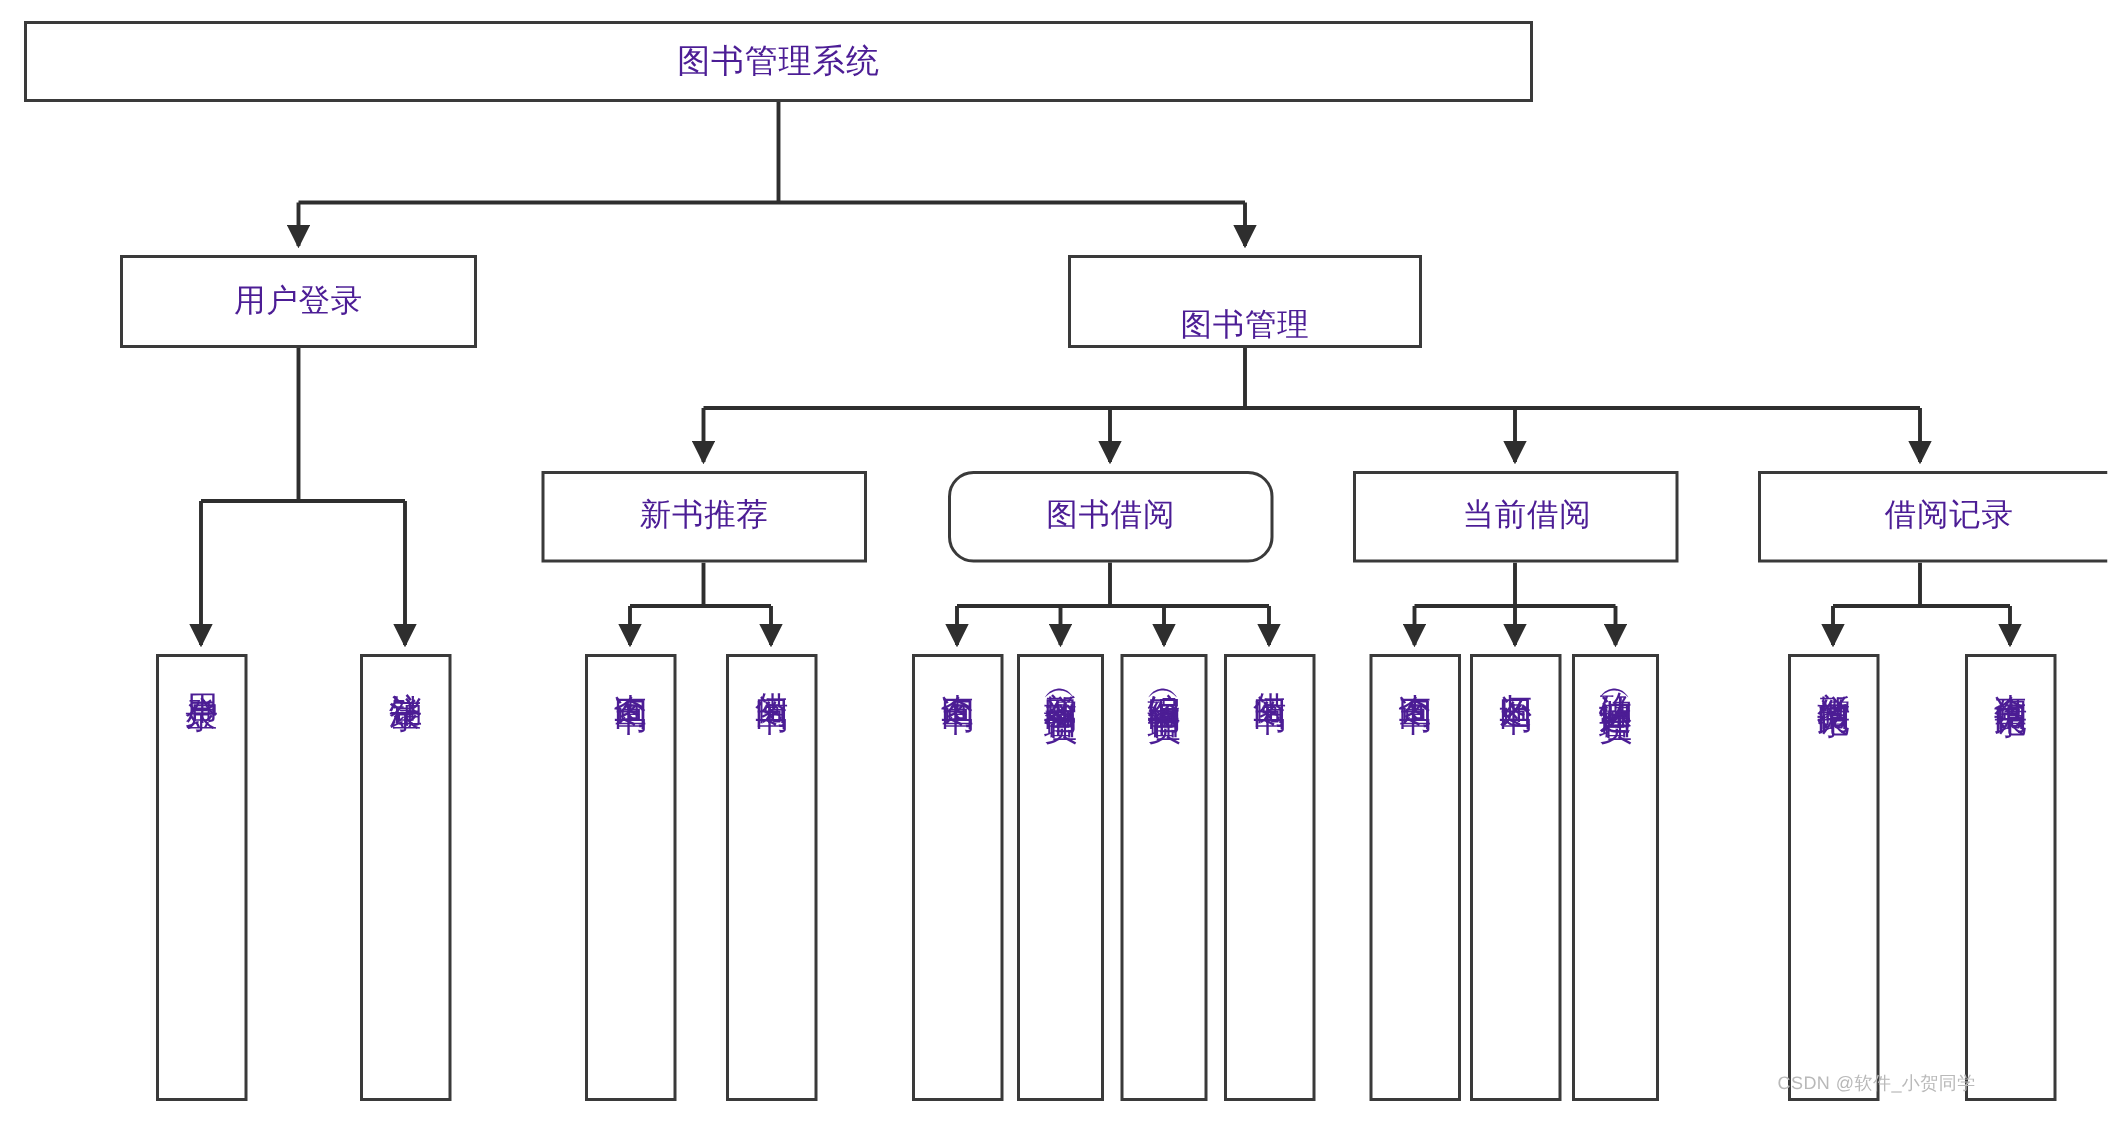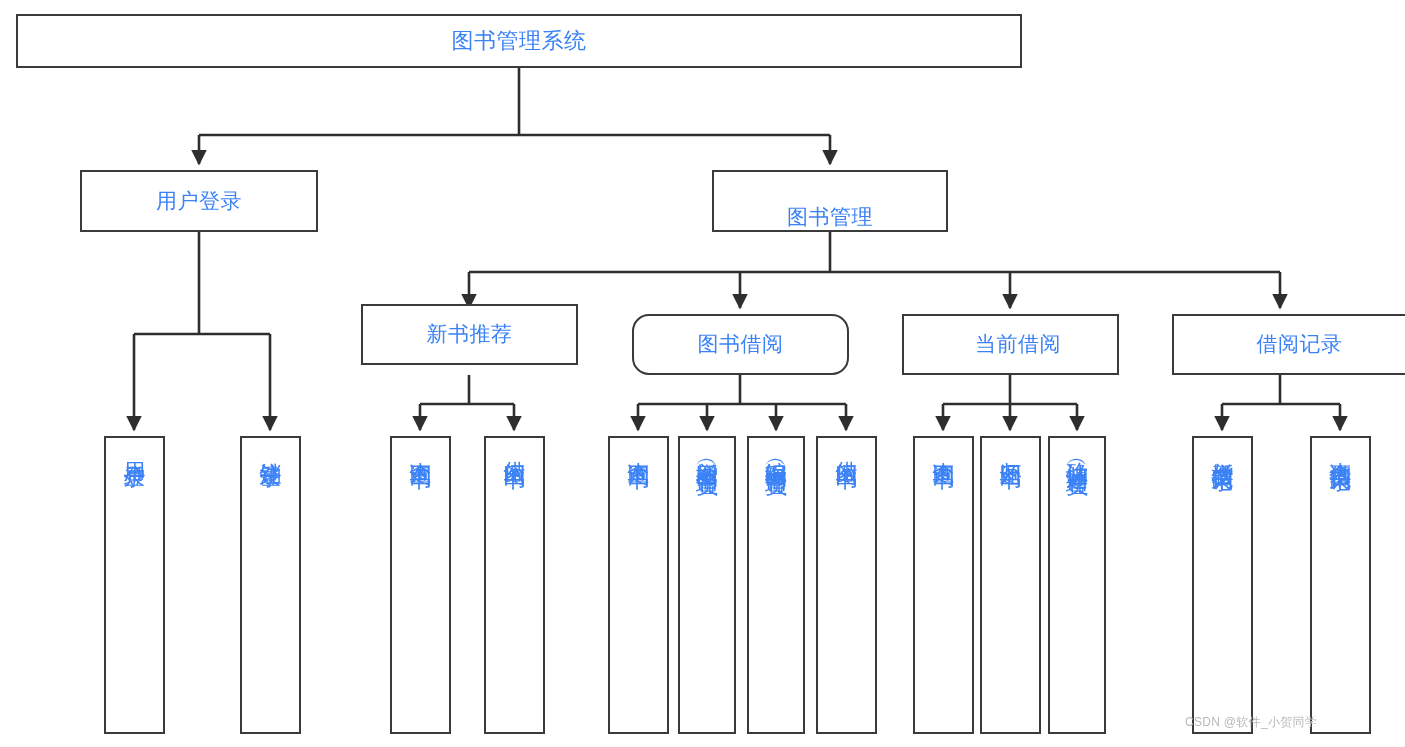--- a/index.html
+++ b/index.html
@@ -26,21 +26,21 @@
     pointer-events: none;
   }
   .node {
     position: absolute;
     box-sizing: border-box;
     background: #ffffff;
     border: 2px solid #3a3a3a;
     display: flex;
     align-items: center;
     justify-content: center;
-    color: #3b82f6;
+    color: #4c1d95;
   }
   .node .label {
     display: block;
     text-align: center;
     line-height: 1.18;
     letter-spacing: 0.5px;
   }
   .node.horizontal .label {
     writing-mode: horizontal-tb;
     font-size: 21px;
@@ -127,21 +127,21 @@
     <span class="label">图书管理系统</span>
   </div>
 
   <div class="node horizontal" style="left:80px; top:170px; width:238px; height:62px;">
     <span class="label">用户登录</span>
   </div>
   <div class="node horizontal" style="left:712px; top:170px; width:236px; height:62px;align-items:flex-end;">
     <span class="label">图书管理</span>
   </div>
 
-  <div class="node horizontal" style="left:361px; top:304px; width:217px; height:61px;">
+  <div class="node horizontal" style="left:361px; top:314px; width:217px; height:61px;">
     <span class="label">新书推荐</span>
   </div>
   <div class="node horizontal" style="left:632px; top:314px; width:217px; height:61px;border-radius:17px;">
     <span class="label">图书借阅</span>
   </div>
   <div class="node horizontal" style="left:902px; top:314px; width:217px; height:61px;padding-left:15px;">
     <span class="label">当前借阅</span>
   </div>
   <div class="node horizontal" style="left:1172px; top:314px; width:255px; height:61px;">
     <span class="label">借阅记录</span>

